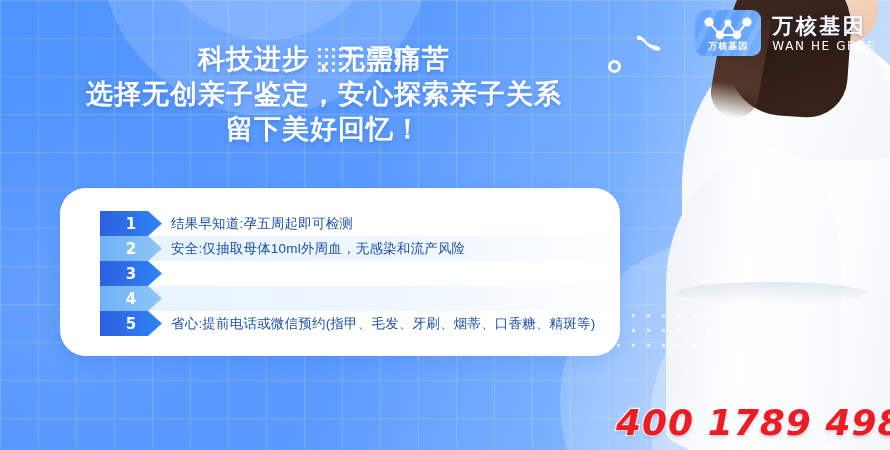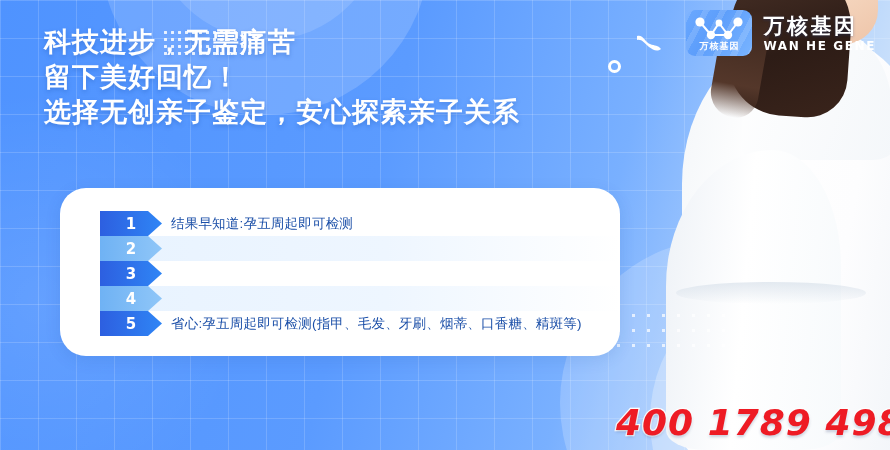--- a/index.html
+++ b/index.html
@@ -133,22 +133,23 @@
     width:13px; height:13px; border-radius:50%;
     border:3px solid #ffffff;
   }
   .swoosh {
     position:absolute; left:636px; top:33px;
     width:26px; height:20px;
   }
 
   
   .headline {
-    position:absolute; left:44px; top:25px;
+    position:absolute; left:44px; top:42px;
     width:560px;
+    text-align:center;
   }
   .hl-line {
     font-size:27px;
     font-weight:bold;
     color:#ffffff;
     line-height:35px;
     letter-spacing:1px;
     text-shadow:0 2px 4px rgba(30,80,170,.35);
     white-space:nowrap;
   }
@@ -258,21 +259,21 @@
     letter-spacing:1px;
   }
   .logo-text { line-height:1; }
   .logo-cn {
     font-size:21px; font-weight:bold; color:#ffffff;
     letter-spacing:2.5px;
     text-shadow:0 1px 3px rgba(20,60,140,.35);
   }
   .logo-en {
     margin-top:4px;
-    font-size:12px; font-weight:bold; color:#ffffff;
+    font-size:12px; font-weight:normal; color:#ffffff;
     letter-spacing:1.6px;
     font-family:"DejaVu Sans", sans-serif;
   }
 </style>
 </head>
 <body>
 
 <div id="banner">
 
   <div class="grid"></div>
@@ -321,47 +322,48 @@
       <div class="logo-mark-sub">万核基因</div>
     </div>
     <div class="logo-text">
       <div class="logo-cn">万核基因</div>
       <div class="logo-en">WAN HE GENE</div>
     </div>
   </div>
 
   <div class="headline">
     <div class="hl-line"><span class="hl-1">科技进步，无需痛苦</span></div>
+    <div class="hl-line">选择无创亲子鉴定，安心探索亲子关系</div>
     <div class="hl-line">留下美好回忆！</div>
-    <div class="hl-line">选择无创亲子鉴定，安心探索亲子关系</div>
   </div>
 
   <div class="card">
     <div class="rows">
 
       <div class="row">
         <div class="badge dark">1</div>
         <div class="row-text">结果早知道:孕五周起即可检测</div>
       </div>
 
       <div class="row alt">
         <div class="badge light">2</div>
+        <div class="row-text">安全:仅抽取母体10ml外周血，无感染和流产风险</div>
       </div>
 
       <div class="row">
         <div class="badge dark">3</div>
       </div>
 
       <div class="row alt">
         <div class="badge light">4</div>
       </div>
 
       <div class="row">
         <div class="badge dark">5</div>
-        <div class="row-text">省心:孕五周起即可检测(指甲、毛发、牙刷、烟蒂、口香糖、精斑等)</div>
+        <div class="row-text">省心:提前电话或微信预约(指甲、毛发、牙刷、烟蒂、口香糖、精斑等)</div>
       </div>
 
     </div>
   </div>
 
   <div class="phone">400 1789 498</div>
 
 </div>
 
 </body></html>

